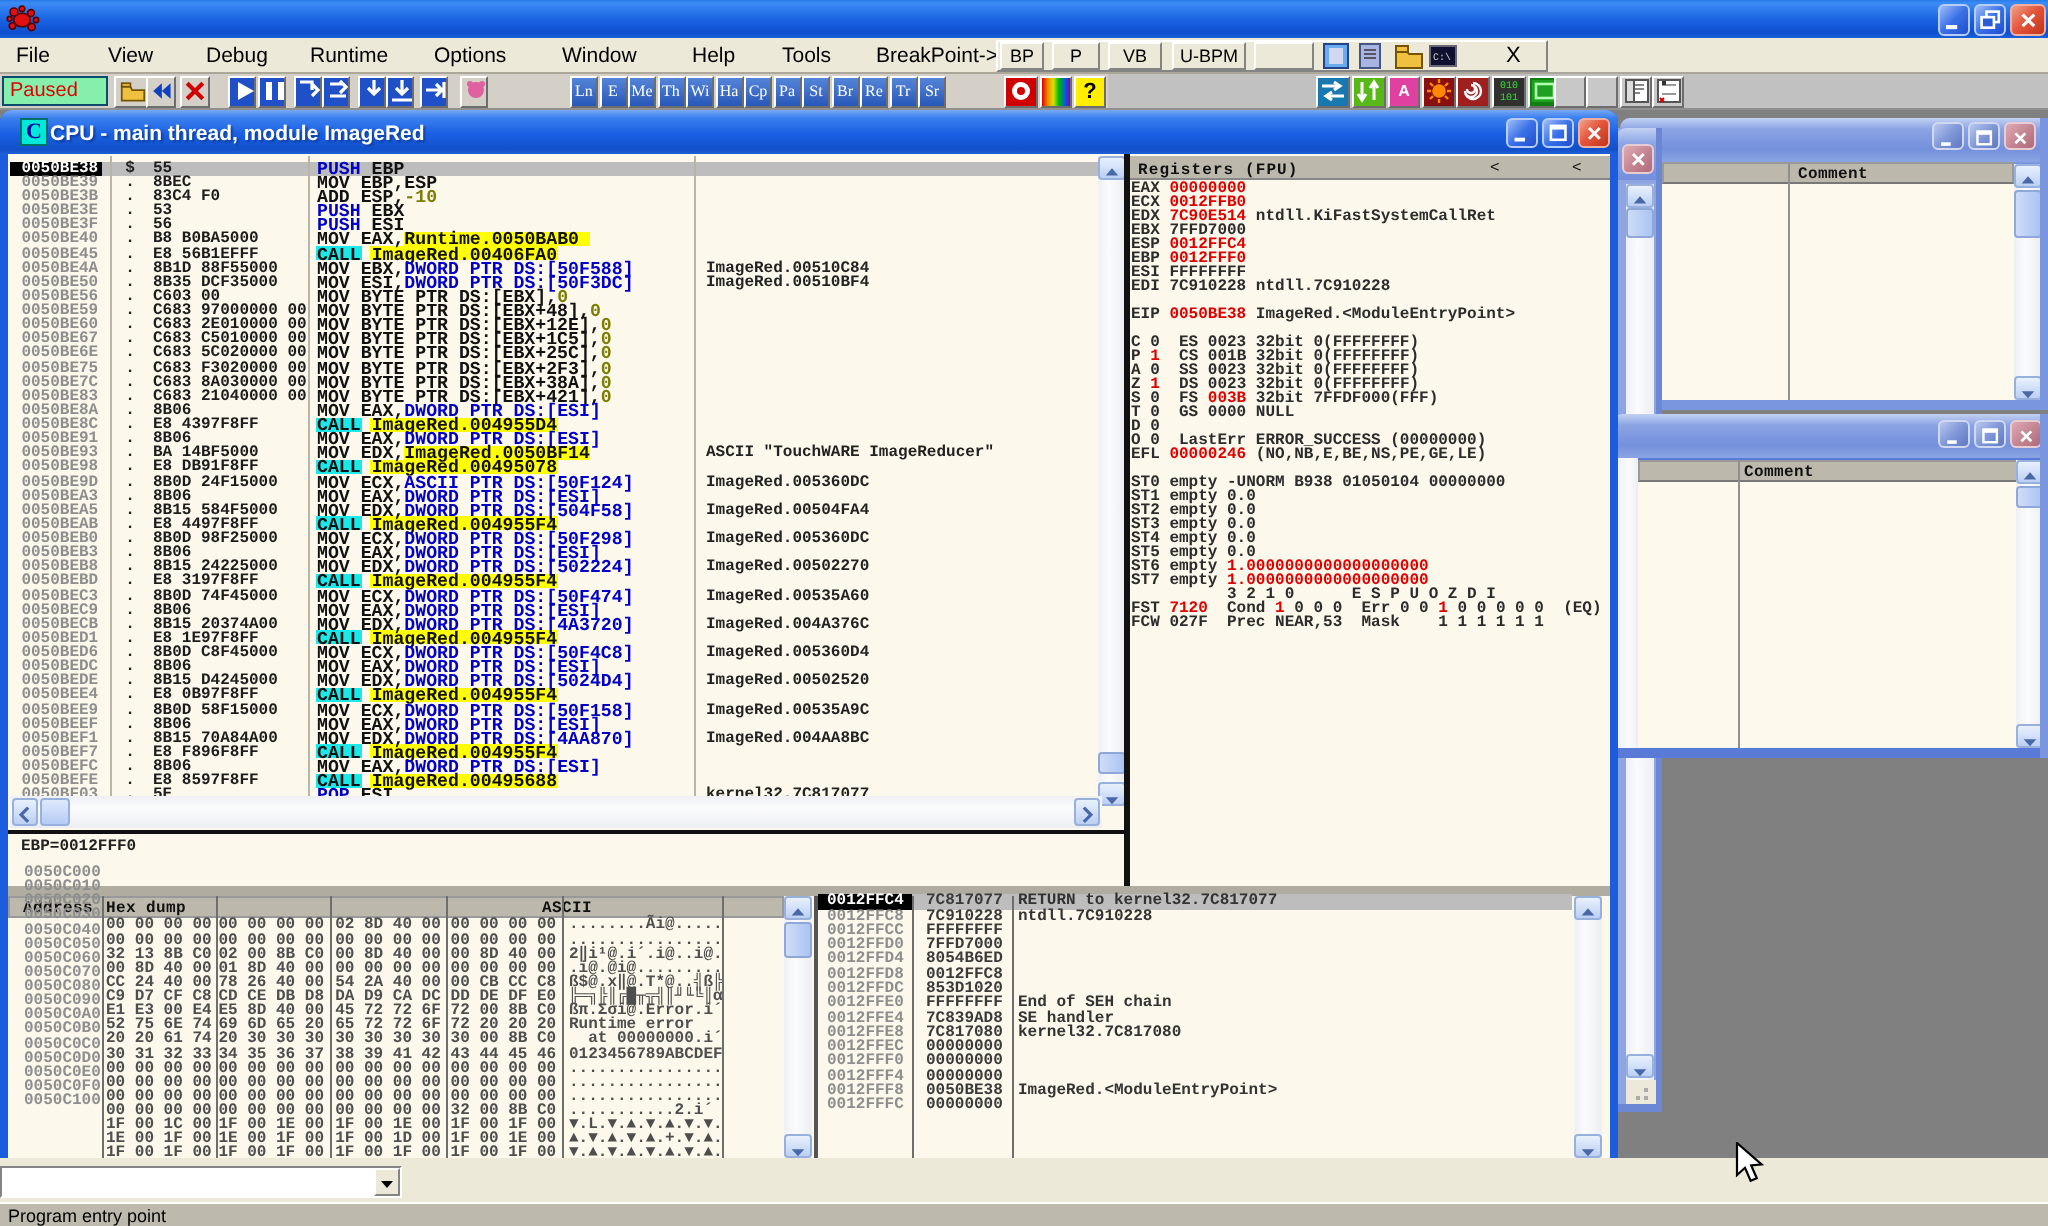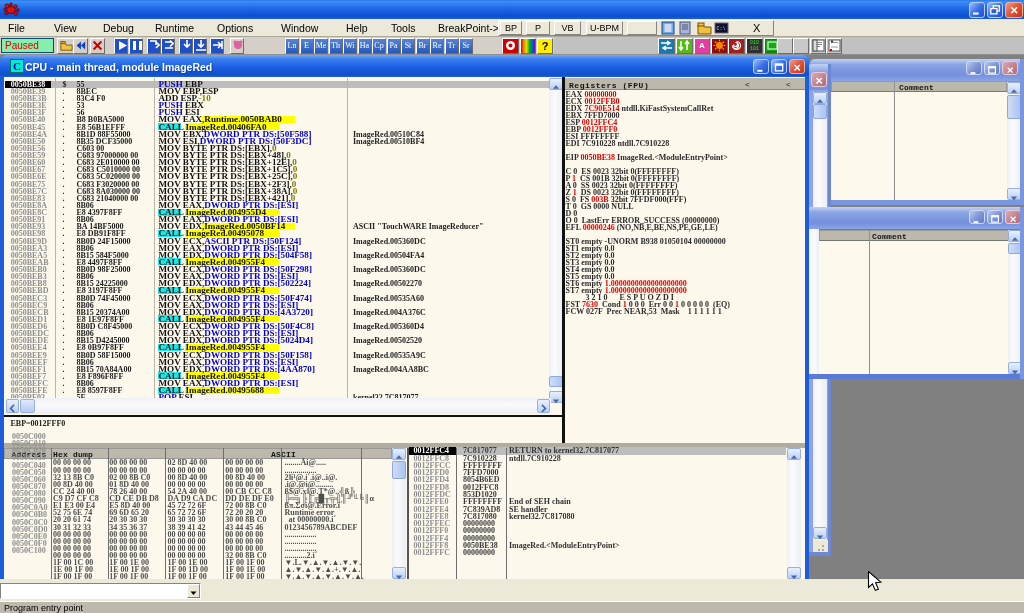--- a/index.html
+++ b/index.html
@@ -1,17 +1,17 @@
 <!DOCTYPE html>
 <html><head><meta charset="utf-8"><title>OllyDbg</title><style>
 *{margin:0;padding:0;box-sizing:border-box}
 html,body{width:1024px;height:613px;overflow:hidden}
 body{position:relative;font-family:"Liberation Sans",sans-serif;background:#808080}
 .abs{position:absolute}
-pre{font-family:Liberation Serif, serif;position:absolute;white-space:pre;margin:0}
+pre{font-family:Liberation Mono, monospace;position:absolute;white-space:pre;margin:0}
 .fw{font-size:8px;line-height:7.12px;letter-spacing:0;color:#1c1c1c;font-weight:bold}
 .fn{font-size:8px;line-height:7.12px;letter-spacing:0;color:#4e4e4e;font-weight:bold}
 .fr{font-size:8px;line-height:7.0px;letter-spacing:0;color:#2c2c2c;font-weight:bold}
 .fs{font-size:8px;line-height:7.27px;letter-spacing:0;color:#4e4e4e;font-weight:bold}
 .b{color:#0000c8}.k{color:#111}.o{color:#7d7d00}
 .y{color:#111}.c{color:#111}
 .red{color:#e00000}.wh{color:#fff}
 .hdr{position:absolute;font-family:"Liberation Mono",monospace;font-weight:bold;font-size:8px;color:#111;letter-spacing:0.2px}
 .tbtn{position:absolute;top:38px;height:16px;border:1px solid;border-color:#fff #6d6d6d #6d6d6d #fff;font-size:8px;text-align:center;color:#fff;overflow:hidden}
 </style></head>
@@ -551,21 +551,21 @@
 
 ST0 empty -UNORM B938 01050104 00000000
 ST1 empty 0.0
 ST2 empty 0.0
 ST3 empty 0.0
 ST4 empty 0.0
 ST5 empty 0.0
 ST6 empty <span class="red">1.0000000000000000000</span>
 ST7 empty <span class="red">1.0000000000000000000</span>
           3 2 1 0      E S P U O Z D I
-FST <span class="red">7630</span>  Cond <span class="red">1</span> 0 0 0  Err 0 0 <span class="red">1</span> 0 0 0 0 0  (EQ)
+FST <span class="red">7120</span>  Cond <span class="red">1</span> 0 0 0  Err 0 0 <span class="red">1</span> 0 0 0 0 0  (EQ)
 FCW 027F  Prec NEAR,53  Mask    1 1 1 1 1 1</pre>
 <div class="abs" style="left:4px;top:443px;width:801px;height:4.5px;background:#b0ada0"></div>
 <div class="abs" style="left:4px;top:447.5px;width:388px;height:11px;background:#bcb9ac;border:1px solid #999"></div>
 <div class="hdr" style="left:11.5px;top:449.5px">Address</div>
 <div class="hdr" style="left:53px;top:449.5px">Hex dump</div>
 <div class="hdr" style="left:271px;top:449.5px">ASCII</div>
 <pre class="fn" style="left:12px;top:433px;color:#8e8e8e"><span></span>0050C000
 0050C010
 0050C020
 0050C030

